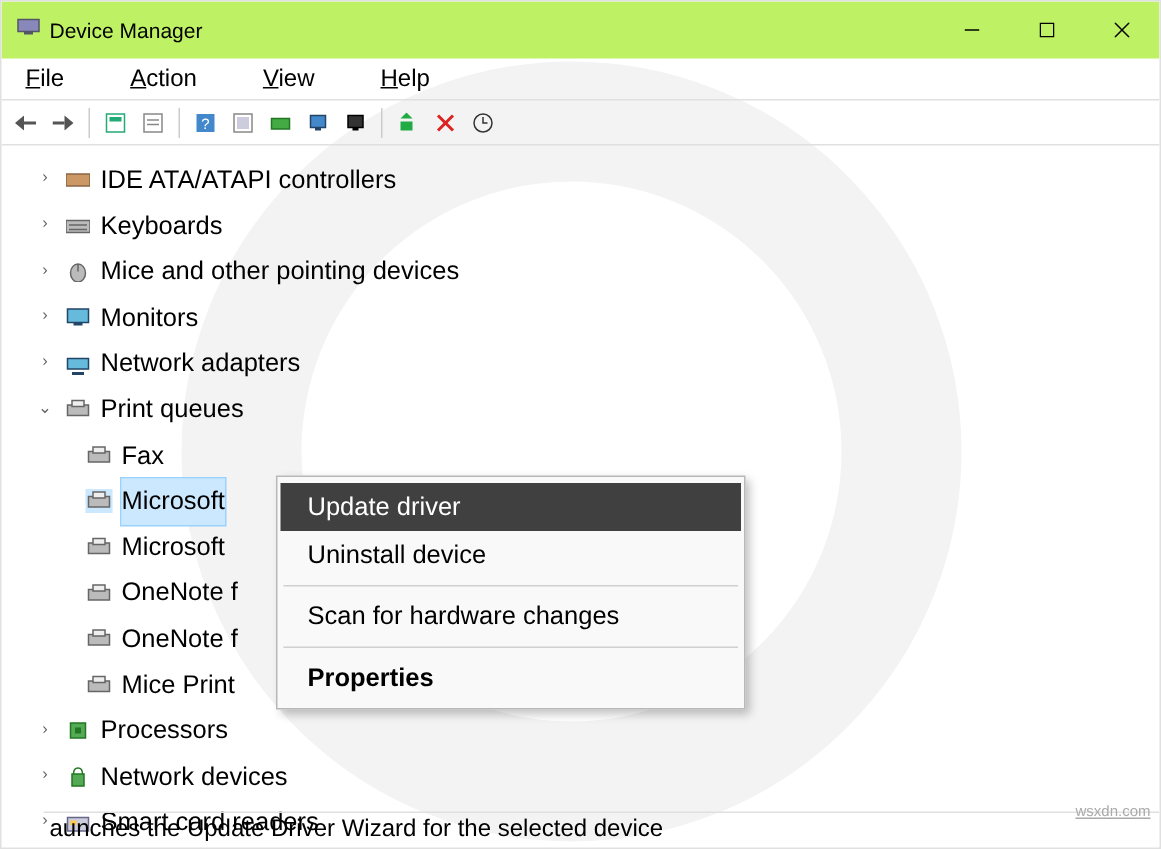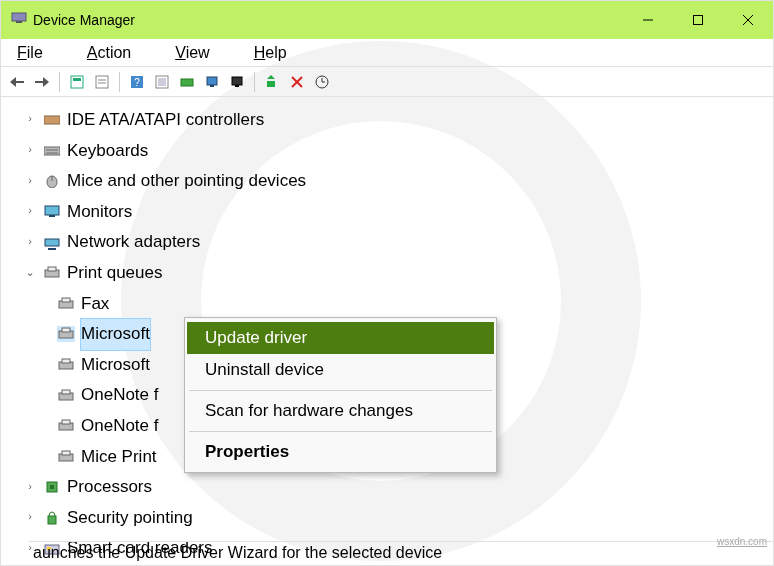--- a/index.html
+++ b/index.html
@@ -21,21 +21,21 @@
 .tree .row { display: flex; align-items: center; gap: 6px; padding-left: 18px; cursor: default; }
 .tree .row.child { padding-left: 52px; }
 .tree .chev { width: 14px; display: inline-flex; justify-content: center; font-size: 11px; color: #666; transform: translateY(-1px); }
 .tree .chev.open { transform: rotate(0deg); }
 .tree .icon { width: 18px; height: 16px; display: inline-flex; align-items: center; justify-content: center; }
 .tree .row.selected .label { background: #cce8ff; outline: 1px solid #99d1ff; }
 .tree .row.selected .icon { background: #cce8ff; }
 
 .context-menu { position: absolute; left: 183px; top: 316px; width: 313px; background: #f9f9f9; border: 1px solid #b8b8b8; box-shadow: 3px 3px 6px rgba(0,0,0,0.25); padding: 4px 2px; font-size: 17px; }
 .context-menu .item { padding: 6px 18px; }
-.context-menu .item.highlight { background: #4d7c0f; color: #fff; }
+.context-menu .item.highlight { background: #404040; color: #fff; }
 .context-menu .item.bold { font-weight: bold; }
 .context-menu .sep { height: 1px; background: #d0d0d0; margin: 4px 2px; }
 
 .statusbar { position: absolute; bottom: 0; left: 0; right: 0; height: 24px; font-size: 16px; padding: 2px 4px; border-top: 1px solid #e0e0e0; white-space: nowrap; overflow: hidden; margin-left: 28px; }
 
 .watermark { position: absolute; right: 6px; bottom: 18px; font-size: 10px; color: #aaa; text-decoration: underline; }
 
 .bg-swirl { position: absolute; top: 40px; left: 120px; width: 520px; height: 520px; border: 80px solid #f3f3f3; border-radius: 50%; z-index: -1; pointer-events: none; }
 </style>
 </head>
@@ -282,21 +282,21 @@
       <span class="label">Processors</span>
     </div>
   <div class="row">
       <span class="chev">›</span>
       <span class="icon">
         <svg width="14" height="14">
           <rect x="3" y="5" width="8" height="8" fill="#5a5" stroke="#272"></rect>
           <path d="M4 5 Q4 1 7 1 Q10 1 10 5" fill="none" stroke="#272"></path>
         </svg>
       </span>
-      <span class="label">Security pointing</span>
+      <span class="label">Network devices</span>
     </div>
   <div class="row">
       <span class="chev">›</span>
       <span class="icon">
         <svg width="16" height="12">
           <rect x="1" y="2" width="14" height="9" fill="#ccd" stroke="#668"></rect>
           <rect x="3" y="4" width="4" height="3" fill="#fc4"></rect>
         </svg>
       </span>
       <span class="label">Smart card readers</span>

